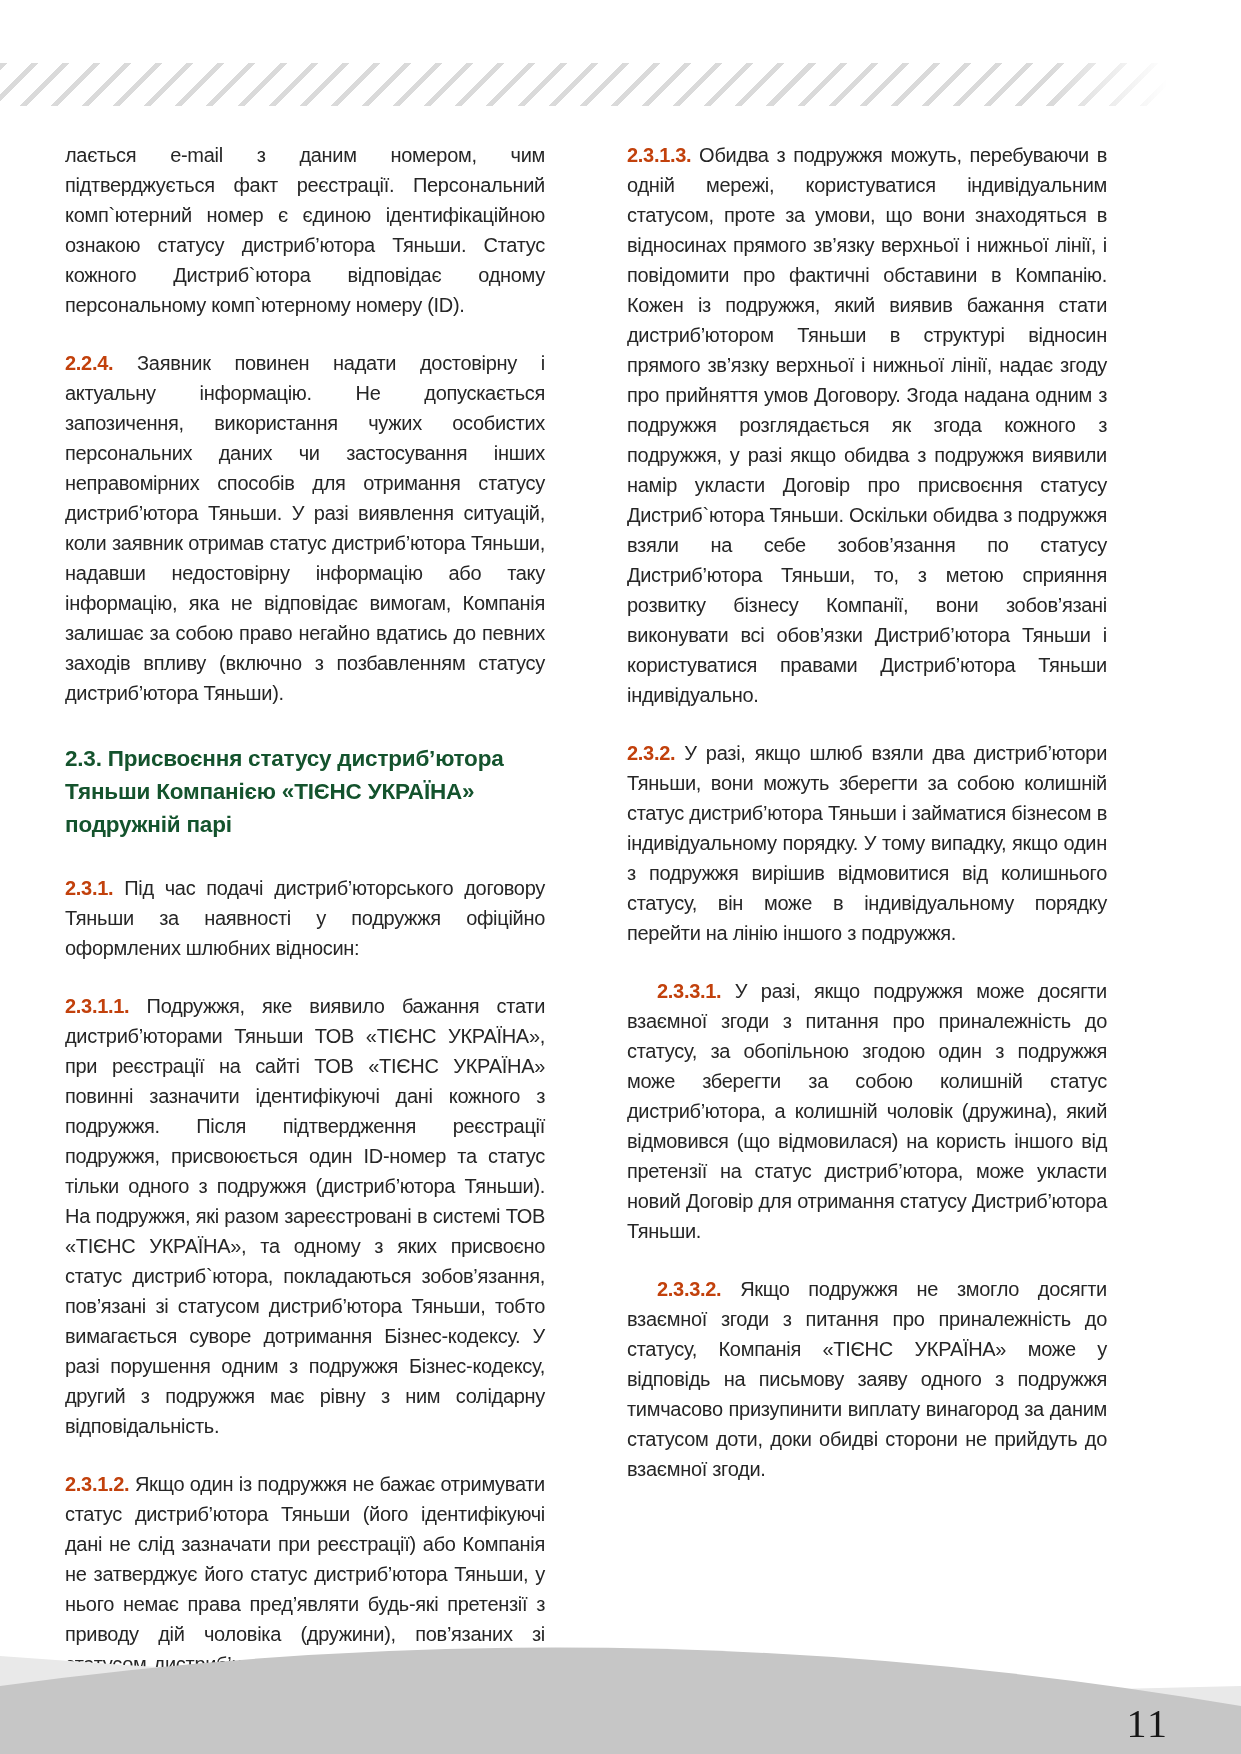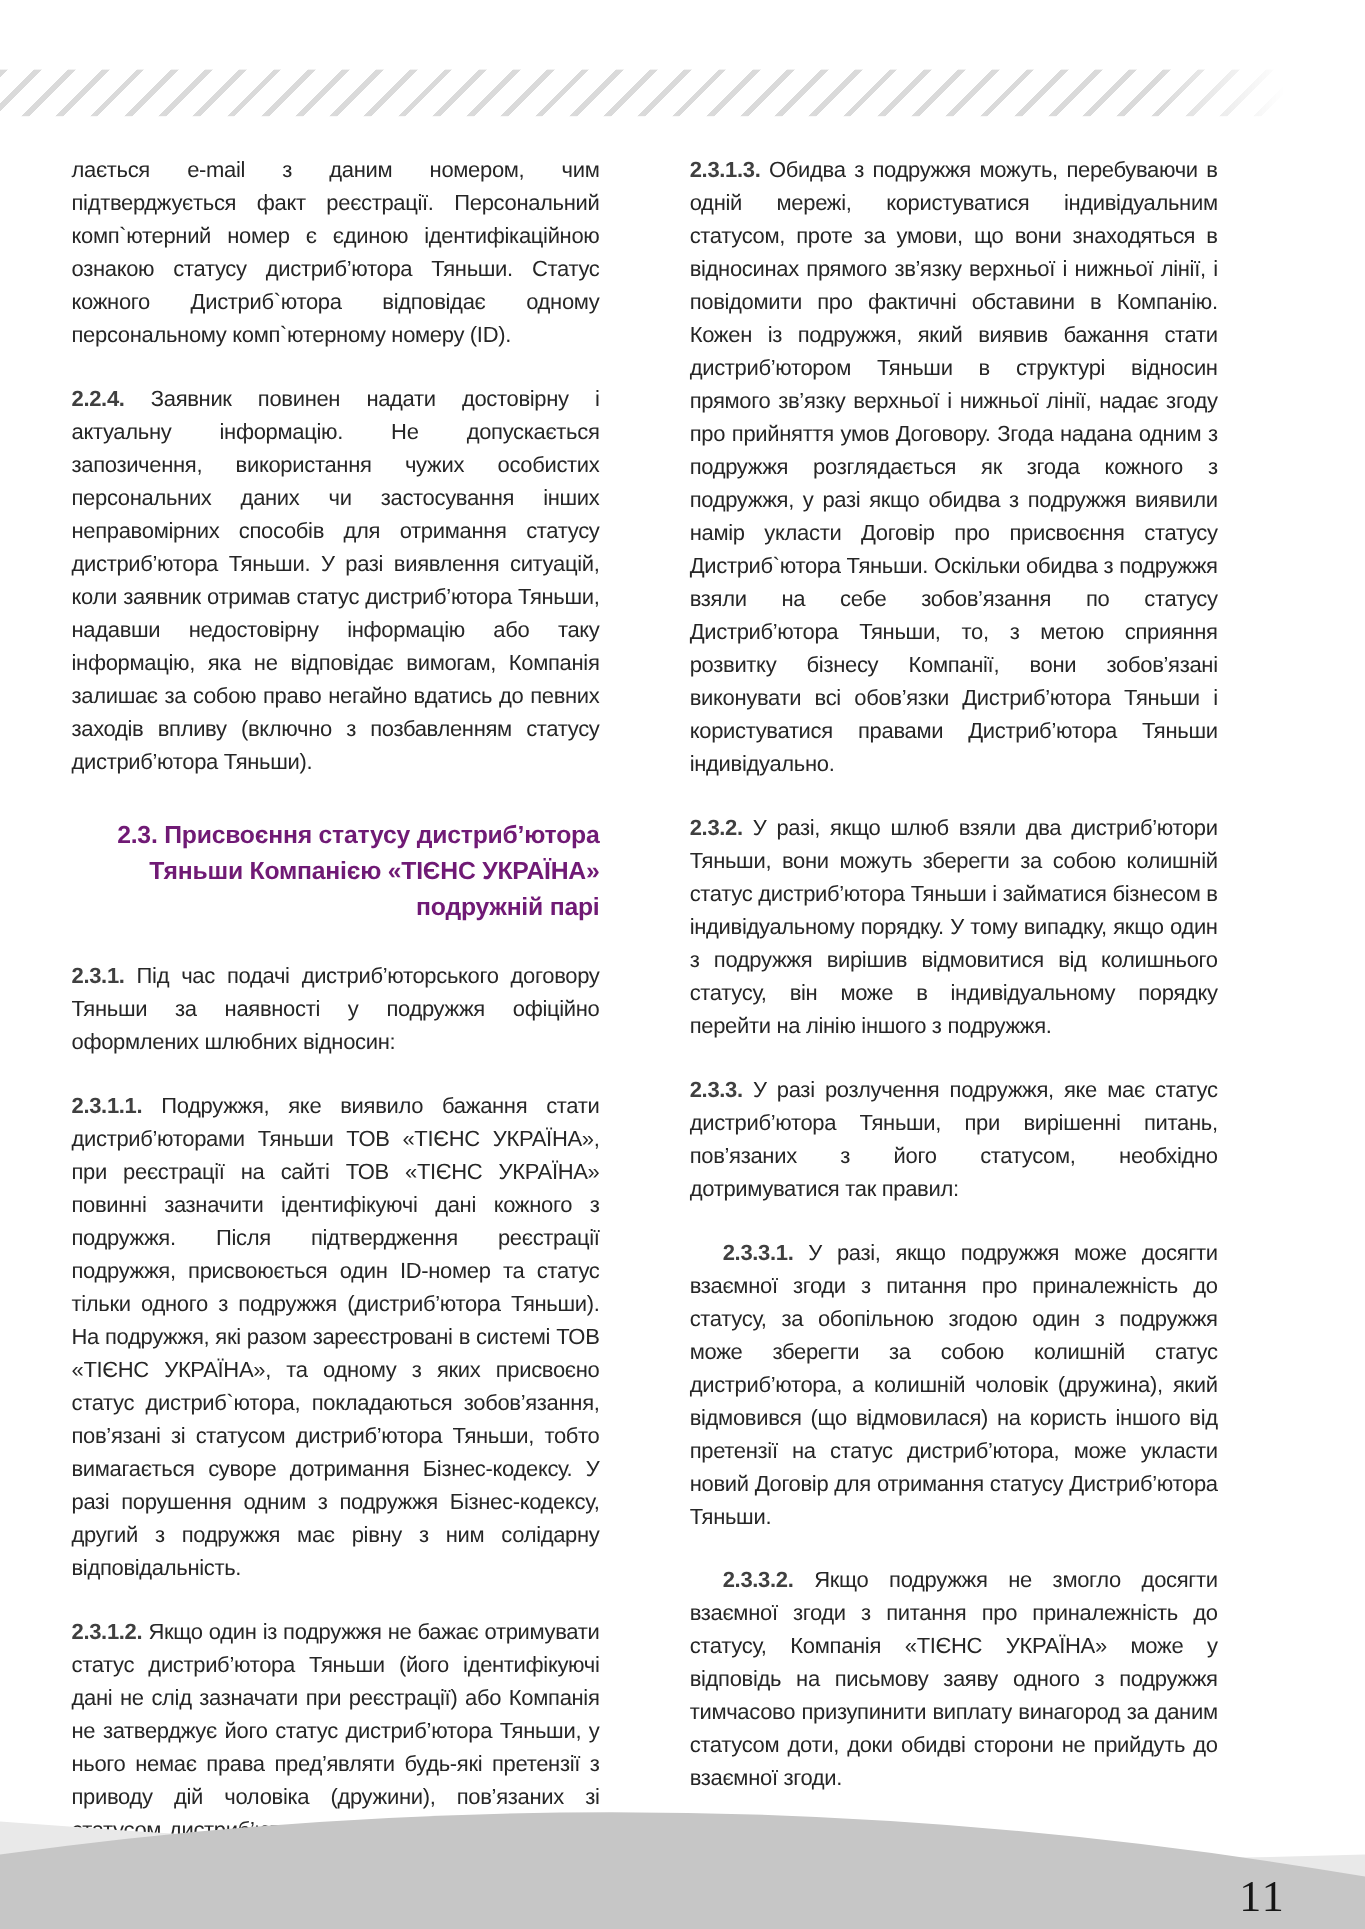--- a/index.html
+++ b/index.html
@@ -27,24 +27,24 @@
   }
   .col{
     width:480px;
     text-align:justify;
     font-size:20px;
     line-height:30px;
     letter-spacing:-0.3px;
     color:#262626;
   }
   .col p{margin:0 0 28px 0;}
-  .col p b{font-weight:700;color:#404040;}
+  .col p b{font-weight:700;color:#c2410c;}
   .col h2{
     font-size:22.5px;line-height:33px;font-weight:700;
-    margin:34px 0 32px 0;color:#701a75;text-align:right;
+    margin:34px 0 32px 0;color:#14532d;text-align:left;
     letter-spacing:-0.2px;
   }
   .col p.indent{text-indent:30px;}
   
   .footer{
     position:absolute;left:0;bottom:0;width:1241px;height:112px;
   }
   .footer svg{display:block;}
   .page-number{
     position:absolute;right:72px;bottom:10px;
@@ -65,21 +65,20 @@
         <p>лається e-mail з даним номером, чим підтверджується факт реєстрації. Персональний комп`ютерний номер є єдиною ідентифікаційною ознакою статусу дистриб’ютора Тяньши. Статус кожного Дистриб`ютора відповідає одному персональному комп`ютерному номеру (ID).</p>
         <p><b>2.2.4.</b> Заявник повинен надати достовірну і актуальну інформацію. Не допускається запозичення, використання чужих особистих персональних даних чи застосування інших неправомірних способів для отримання статусу дистриб’ютора Тяньши. У разі виявлення ситуацій, коли заявник отримав статус дистриб’ютора Тяньши, надавши недостовірну інформацію або таку інформацію, яка не відповідає вимогам, Компанія залишає за собою право негайно вдатись до певних заходів впливу (включно з позбавленням статусу дистриб’ютора Тяньши).</p>
         <h2>2.3. Присвоєння статусу дистриб’ютора Тяньши Компанією «ТІЄНС УКРАЇНА» подружній парі</h2>
         <p><b>2.3.1.</b> Під час подачі дистриб’юторського договору Тяньши за наявності у подружжя офіційно оформлених шлюбних відносин:</p>
         <p><b>2.3.1.1.</b> Подружжя, яке виявило бажання стати дистриб’юторами Тяньши ТОВ «ТІЄНС УКРАЇНА», при реєстрації на сайті ТОВ «ТІЄНС УКРАЇНА» повинні зазначити ідентифікуючі дані кожного з подружжя. Після підтвердження реєстрації подружжя, присвоюється один ID-номер та статус тільки одного з подружжя (дистриб’ютора Тяньши). На подружжя, які разом зареєстровані в системі ТОВ «ТІЄНС УКРАЇНА», та одному з яких присвоєно статус дистриб`ютора, покладаються зобов’язання, пов’язані зі статусом дистриб’ютора Тяньши, тобто вимагається суворе дотримання Бізнес-кодексу. У разі порушення одним з подружжя Бізнес-кодексу, другий з подружжя має рівну з ним солідарну відповідальність.</p>
         <p><b>2.3.1.2.</b> Якщо один із подружжя не бажає отримувати статус дистриб’ютора Тяньши (його ідентифікуючі дані не слід зазначати при реєстрації) або Компанія не затверджує його статус дистриб’ютора Тяньши, у нього немає права пред’являти будь-які претензії з приводу дій чоловіка (дружини), пов’язаних зі статусом дистриб’ютора Тяньши. Однак якщо тільки чоловік (дружина), що став(ла) дистриб’ютором Тяньши, висловить бажання спільно з чоловіком (дружиною) займатися бізнесом Тяньши, він/вона повинен(на) отримати на це письмову згоду другого з подружжя і подати про</p>
       </div>
     <div class="col">
         <p><b>2.3.1.3.</b> Обидва з подружжя можуть, перебуваючи в одній мережі, користуватися індивідуальним статусом, проте за умови, що вони знаходяться в відносинах прямого зв’язку верхньої і нижньої лінії, і повідомити про фактичні обставини в Компанію. Кожен із подружжя, який виявив бажання стати дистриб’ютором Тяньши в структурі відносин прямого зв’язку верхньої і нижньої лінії, надає згоду про прийняття умов Договору. Згода надана одним з подружжя розглядається як згода кожного з подружжя, у разі якщо обидва з подружжя виявили намір укласти Договір про присвоєння статусу Дистриб`ютора Тяньши. Оскільки обидва з подружжя взяли на себе зобов’язання по статусу Дистриб’ютора Тяньши, то, з метою сприяння розвитку бізнесу Компанії, вони зобов’язані виконувати всі обов’язки Дистриб’ютора Тяньши і користуватися правами Дистриб’ютора Тяньши індивідуально.</p>
         <p><b>2.3.2.</b> У разі, якщо шлюб взяли два дистриб’ютори Тяньши, вони можуть зберегти за собою колишній статус дистриб’ютора Тяньши і займатися бізнесом в індивідуальному порядку. У тому випадку, якщо один з подружжя вирішив відмовитися від колишнього статусу, він може в індивідуальному порядку перейти на лінію іншого з подружжя.</p>
-        <p><b>2.3.3.</b> У разі розлучення подружжя, яке має статус дистриб’ютора Тяньши, при вирішенні питань, пов’язаних з його статусом, необхідно дотримуватися так правил:</p>
         <p class="indent"><b>2.3.3.1.</b> У разі, якщо подружжя може досягти взаємної згоди з питання про приналежність до статусу, за обопільною згодою один з подружжя може зберегти за собою колишній статус дистриб’ютора, а колишній чоловік (дружина), який відмовився (що відмовилася) на користь іншого від претензії на статус дистриб’ютора, може укласти новий Договір для отримання статусу Дистриб’ютора Тяньши.</p>
         <p class="indent"><b>2.3.3.2.</b> Якщо подружжя не змогло досягти взаємної згоди з питання про приналежність до статусу, Компанія «ТІЄНС УКРАЇНА» може у відповідь на письмову заяву одного з подружжя тимчасово призупинити виплату винагород за даним статусом доти, доки обидві сторони не прийдуть до взаємної згоди.</p>
       </div>
   </div>
 
   <div class="footer">
     <svg width="1241" height="112" viewBox="0 0 1241 112" xmlns="http://www.w3.org/2000/svg" aria-hidden="true">
       <path d="M0,14 Q620,62 1241,44 L1241,112 L0,112 Z" fill="#e9e9e9"></path>
       <path d="M0,44 Q620,-42 1241,64 L1241,112 L0,112 Z" fill="#c6c6c6"></path>
     </svg>

